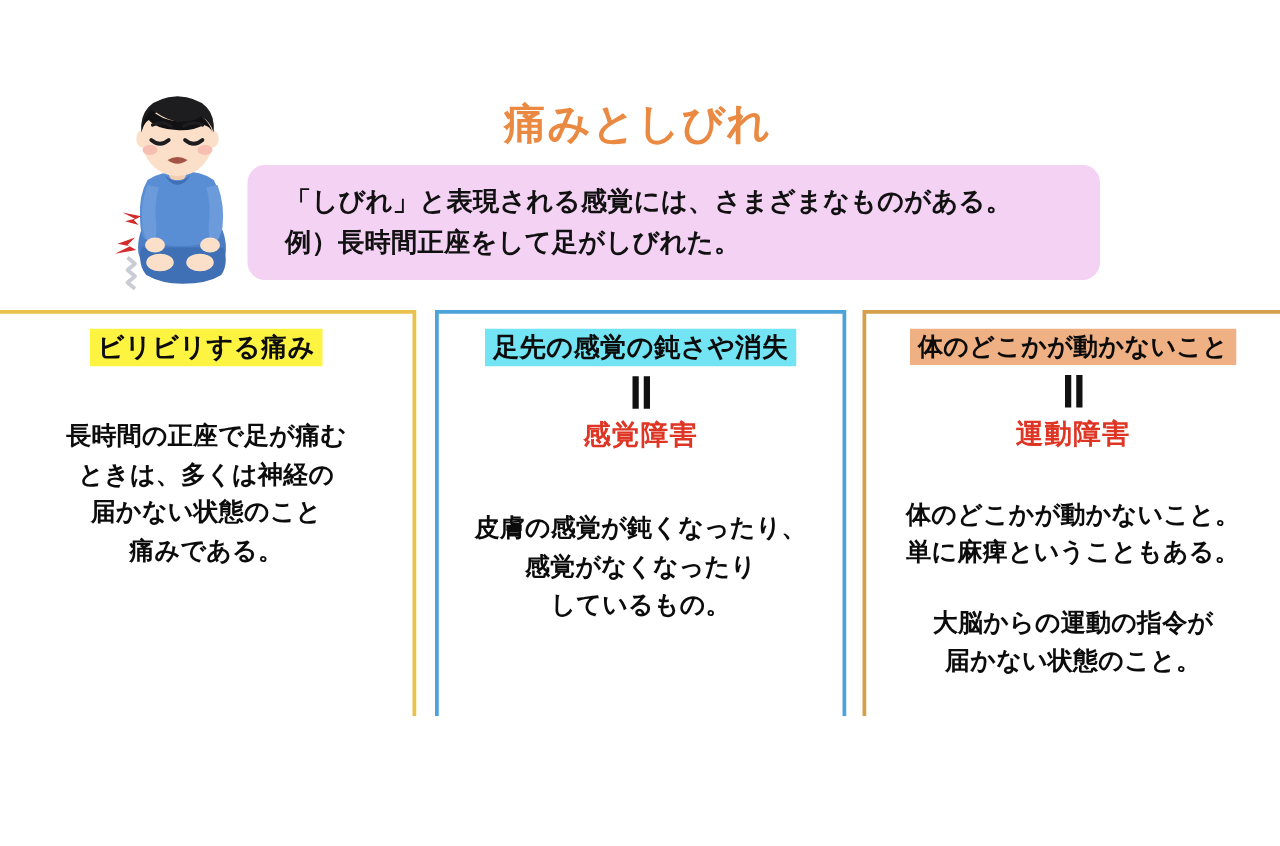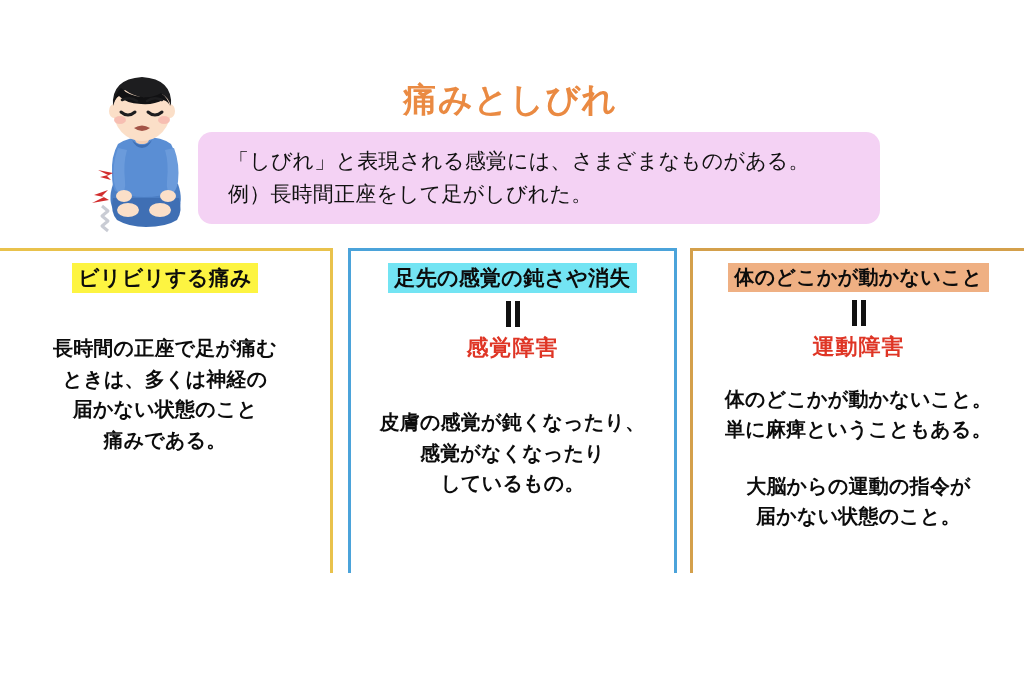--- a/index.html
+++ b/index.html
@@ -40,21 +40,21 @@
     top: 132px;
     width: 682px;
     height: 92px;
     background: #f4d2f4;
     border-radius: 14px;
     box-sizing: border-box;
     padding: 13px 0 0 30px;
   }
   .note-line {
     font-size: 21px;
-    font-weight: normal;
+    font-weight: bold;
     color: #111111;
     line-height: 1.55;
     letter-spacing: 0.2px;
     white-space: nowrap;
   }
 
   
   .illustration {
     position: absolute;
     left: 80px;
@@ -125,21 +125,21 @@
   .col-body {
     text-align: center;
     font-size: 20px;
     font-weight: bold;
     color: #0c0c0c;
     line-height: 1.52;
     letter-spacing: 0.2px;
   }
   #col-1 .col-body { margin-top: 40px; }
   #col-2 .col-body { margin-top: 44px; }
-  #col-3 .col-body { margin-top: 22px; }
+  #col-3 .col-body { margin-top: 34px; }
   .col-body .para + .para { margin-top: 26px; }
   .col-body .ln { white-space: nowrap; }
 
   
   .logo-badge {
     position: absolute;
     left: 985px;
     top: 598px;
     width: 29px;
     height: 30px;

